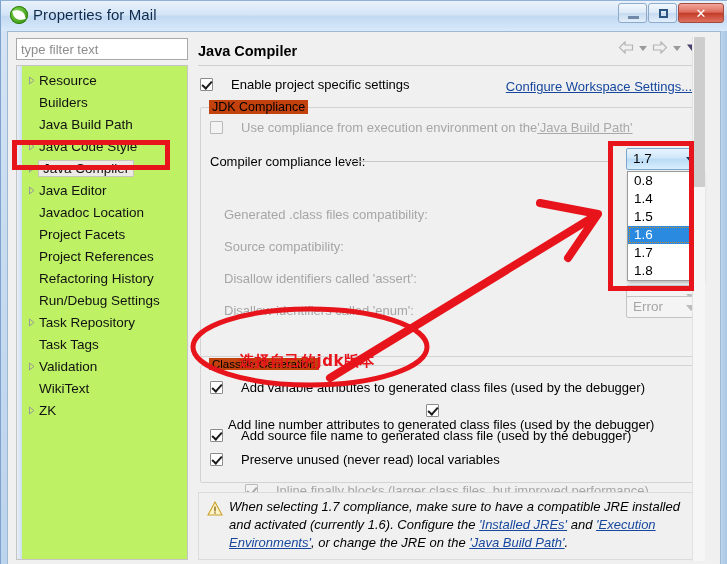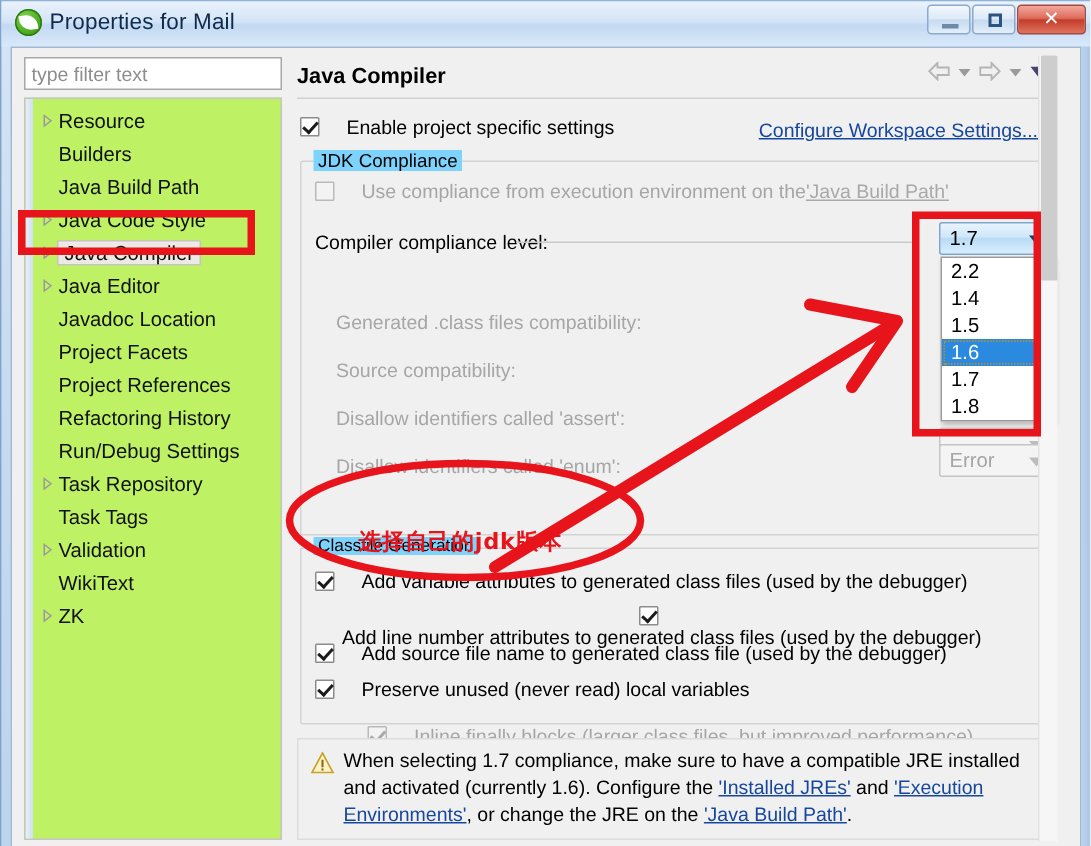--- a/index.html
+++ b/index.html
@@ -72,21 +72,21 @@
   .cbox.dim{border-color:#b9b9b9;background:#f3f3f3;}
   .cbox.dim.checked:after{border-color:#a9a9a9;}
   .chk-lbl{font-size:13px;color:#000;margin-left:18px;white-space:nowrap;}
   .chk-lbl.dim{color:#a6a6a6;}
 
   .link{color:#16479d;text-decoration:underline;font-size:13px;cursor:pointer;}
   .link.dim{color:#a9a9a9;}
 
   
   .group{position:absolute;border:1px solid #d3d3d3;border-radius:2px;box-sizing:border-box;}
-  .group-legend{position:absolute;top:-8px;left:8px;background:#7dd3fc;padding:0 3px;
+  .group-legend{position:absolute;top:-8px;left:8px;background:#c2410c;padding:0 3px;
     font-size:12.5px;color:#000;white-space:nowrap;}
   .group-legend.small{font-size:11.5px;}
 
   .lbl{position:absolute;font-size:13px;color:#000;white-space:nowrap;}
   .lbl.dim{color:#a6a6a6;}
 
   .dashrule{position:absolute;height:1px;background:#c9c9c9;}
 
   
   .combo{position:absolute;height:22px;box-sizing:border-box;border:1px solid #7ba7cf;
@@ -102,21 +102,21 @@
   .droplist{position:absolute;background:#ffffff;border:1px solid #9a9a9a;box-sizing:border-box;
     box-shadow:1px 2px 3px rgba(0,0,0,.22);}
   .dopt{height:18px;line-height:18px;padding-left:6px;font-size:13.5px;color:#000;}
   .dopt.sel{background:#2a8ae0;color:#ffffff;outline:1px dotted #c78a2a;outline-offset:-2px;}
 
   
   .warnbox{position:absolute;left:4px;top:457px;width:506px;height:68px;
     border:1px solid #dcdcdc;background:#f0f0f0;box-sizing:border-box;}
   .warnicon{position:absolute;left:8px;top:8px;width:16px;height:15px;}
   .warntext{position:absolute;left:30px;top:5px;width:462px;font-size:13px;color:#000;
-    line-height:18px;}
+    line-height:18px;font-style:italic;}
 
   
   .vscroll{position:absolute;right:1px;top:2px;width:13px;height:524px;background:#f6f6f6;
     border-left:1px solid #e2e2e2;box-sizing:border-box;}
   .vthumb{position:absolute;left:1px;top:0px;width:11px;height:150px;background:#cdcdcd;border-radius:1px;}
   .outer-edge{position:absolute;right:0;top:30px;width:6px;height:534px;
     background:linear-gradient(90deg,#bcd4ec,#a9c6e4);}
 
   
   .ann{position:absolute;pointer-events:none;}
@@ -326,21 +326,21 @@
         <span class="lbl dim" style="left:30px;top:204px;">Source compatibility:</span>
         <span class="lbl dim" style="left:30px;top:236px;">Disallow identifiers called 'assert':</span>
         <span class="lbl dim" style="left:30px;top:268px;">Disallow identifiers called 'enum':</span>
 
         <div class="combo" style="left:432px;top:113px;width:78px;">
           <span class="ctext">1.7</span>
           <span class="carrow"></span>
         </div>
 
         <div class="droplist" style="left:433px;top:136px;width:76px;">
-          <div class="dopt">2.2</div>
+          <div class="dopt">0.8</div>
           <div class="dopt">1.4</div>
           <div class="dopt">1.5</div>
           <div class="dopt sel">1.6</div>
           <div class="dopt">1.7</div>
           <div class="dopt">1.8</div>
         </div>
 
         <div class="combo disabled" style="left:432px;top:250px;width:78px;">
           <span class="carrow"></span>
         </div>

